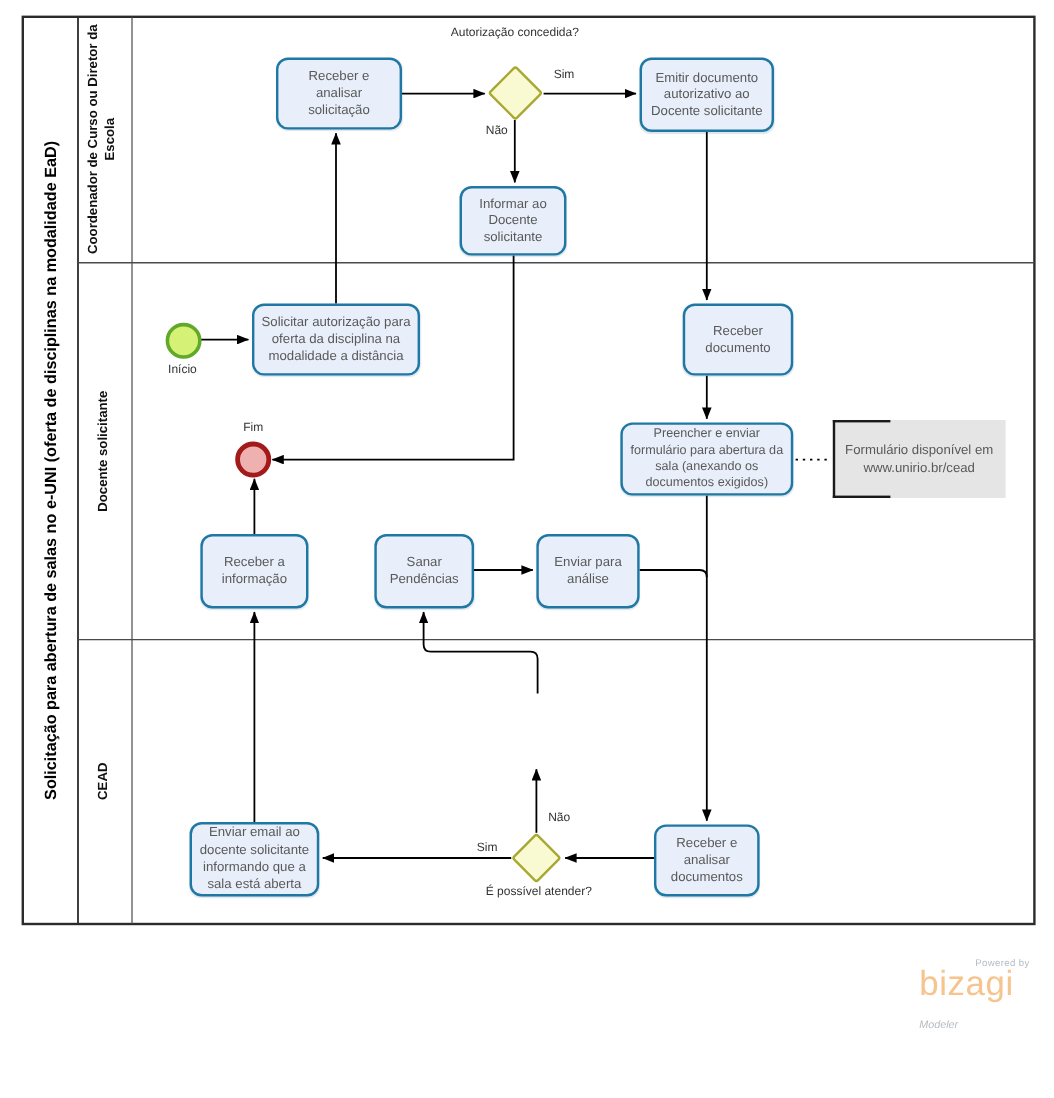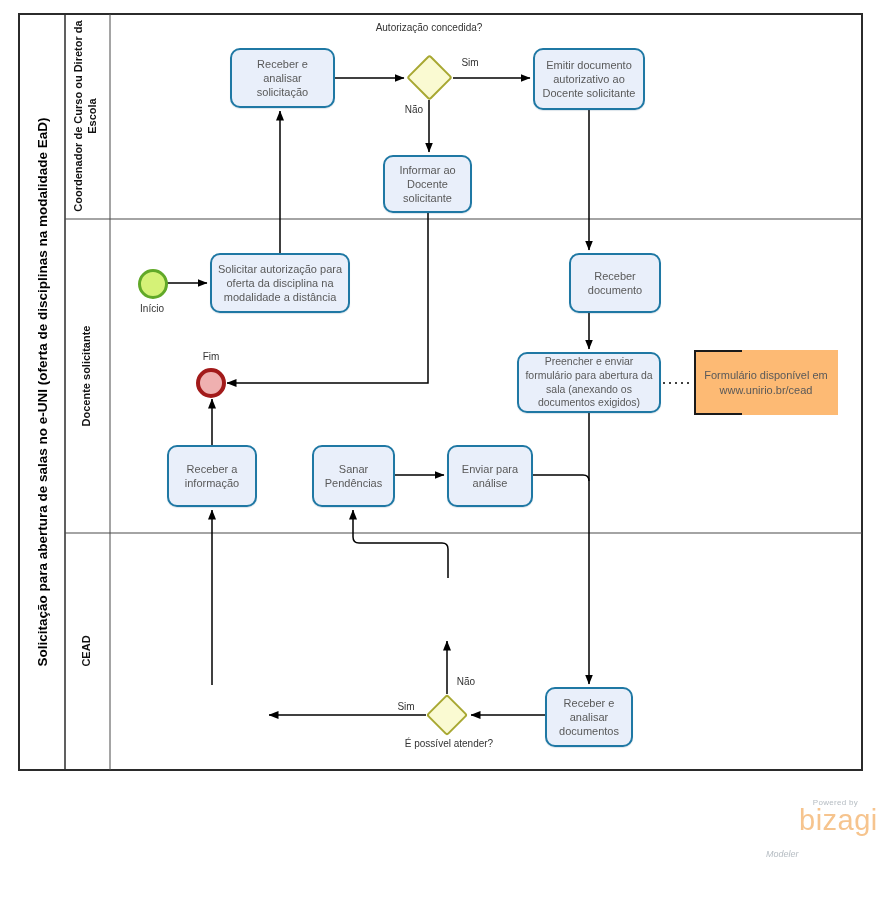--- a/index.html
+++ b/index.html
@@ -36,31 +36,31 @@
     transform:rotate(-90deg);
     font-weight:bold;color:#111;font-size:11px;line-height:1.25;
   }
   .pool-title{
     position:absolute;z-index:1;
     display:flex;align-items:center;justify-content:center;text-align:center;
     transform:rotate(-90deg);
     font-weight:bold;color:#000;font-size:13.5px;
   }
   .annotation{
-    position:absolute;z-index:2;background:#fdba74;color:#595959;font-size:11px;line-height:1.35;
+    position:absolute;z-index:2;background:#e5e5e5;color:#595959;font-size:11px;line-height:1.35;
     display:flex;align-items:center;justify-content:center;text-align:center;padding:4px 10px;box-sizing:border-box;
   }
   .annotation .bracket{
     position:absolute;left:0;top:0;bottom:0;width:48px;
     border-left:2px solid #1a1a1a;border-top:2px solid #1a1a1a;border-bottom:2px solid #1a1a1a;
     box-sizing:border-box;pointer-events:none;
   }
   .logo{position:absolute;left:766px;top:798px;width:92px;z-index:2;text-align:left;}
   .logo .pb{display:block;text-align:right;font-size:8px;font-weight:normal;color:#b5bcc2;letter-spacing:.3px;}
-  .logo .brand{display:block;font-size:29px;line-height:26px;color:#f6c48e;letter-spacing:.5px;margin-left:33px;}
+  .logo .brand{display:block;font-size:29px;line-height:26px;color:#f6c48e;letter-spacing:.5px;}
   .logo .modeler{display:block;font-size:9px;color:#b5bcc2;margin-top:16px;font-style:italic;}
 </style>
 </head>
 <body>
 
 <div class="canvas">
 
   <svg class="lines" width="878" height="915" viewBox="0 0 878 915">
     <defs>
       <marker id="arr" viewBox="0 0 10 8" refX="9.5" refY="4" markerWidth="10" markerHeight="8" orient="auto-start-reverse" markerUnits="userSpaceOnUse">
@@ -131,20 +131,21 @@
   <div class="node task" style="left:312px;top:445px;width:83px;height:62px;">Sanar Pendências</div>
   <div class="node task" style="left:447px;top:445px;width:86px;height:62px;">Enviar para análise</div>
 
 
   <div class="node gateway" style="left:432px;top:700px;width:30px;height:30px;"></div>
   <div class="lbl" style="left:389px;top:738px;width:120px;">É possível atender?</div>
   <div class="lbl" style="left:390px;top:701px;width:32px;">Sim</div>
   <div class="lbl" style="left:446px;top:676px;width:40px;">Não</div>
 
   <div class="node task" style="left:545px;top:687px;width:88px;height:60px;">Receber e analisar documentos</div>
+  <div class="node task" style="left:158px;top:685px;width:108px;height:62px;">Enviar email ao docente solicitante informando que a sala está aberta</div>
 
   <div class="logo">
     <span class="pb">Powered by</span>
     <span class="brand">bizagi</span>
     <span class="modeler">Modeler</span>
   </div>
 
 </div>
 
 </body></html>

